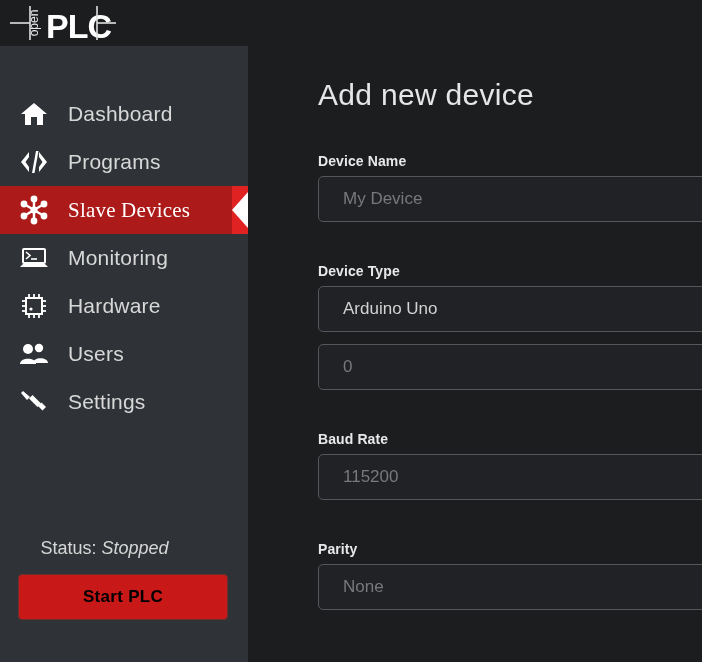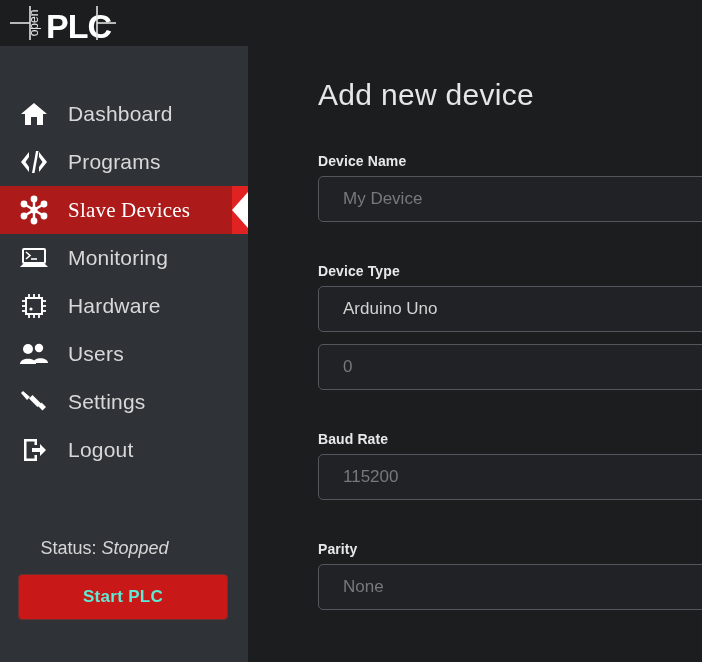--- a/index.html
+++ b/index.html
@@ -54,21 +54,21 @@
 
   
   .status {
     position: absolute; left: 0; top: 492px; width: 200px;
     text-align: center; color: #d6d6d6; font-size: 18px; padding-left: 9px;
   }
   .status i { font-style: italic; }
   .startbtn {
     position: absolute; left: 18px; top: 528px; width: 210px; height: 46px;
     background: #c81818; border: 1px solid #6a3030; border-radius: 4px;
-    color: #5eead4; font-size: 17px; font-weight: bold;
+    color: #000000; font-size: 17px; font-weight: bold;
     display: flex; align-items: center; justify-content: center;
     cursor: pointer; letter-spacing: .3px;
   }
 
   
   .main {
     position: absolute; left: 248px; top: 46px;
     width: 454px; height: 616px; background: #1b1d1f;
     padding-left: 70px; padding-top: 32px;
   }
@@ -212,29 +212,20 @@
         <span class="ico">
           <svg width="28" height="28" viewBox="0 0 28 28">
             <path d="M3 3 L10 9 L7 12 L1 5 Z" fill="#ffffff"></path>
             <path d="M9 10.5 L12.5 7 L21 15.5 L17.5 19 Z" fill="#ffffff"></path>
             <path d="M18 18 L21.5 14.5 L26 19 L22.5 22.5 Z" fill="#ffffff"></path>
           </svg>
         </span>
         <span class="label">Settings</span>
       </div>
 
-      <div class="nav-item">
-        <span class="ico">
-          <svg width="28" height="28" viewBox="0 0 28 28">
-            <path d="M4 3 L17 3 L17 9 L14.5 9 L14.5 5.5 L6.5 5.5 L6.5 22.5 L14.5 22.5 L14.5 19 L17 19 L17 25 L4 25 Z" fill="#ffffff"></path>
-            <path d="M12 12 L20 12 L20 8 L26 14 L20 20 L20 16 L12 16 Z" fill="#ffffff"></path>
-          </svg>
-        </span>
-        <span class="label">Logout</span>
-      </div>
 
     </div>
 
     <div class="status">
       <span>Status:</span>
       <i>Stopped</i>
     </div>
 
     <div class="startbtn">Start PLC</div>
   </div>

